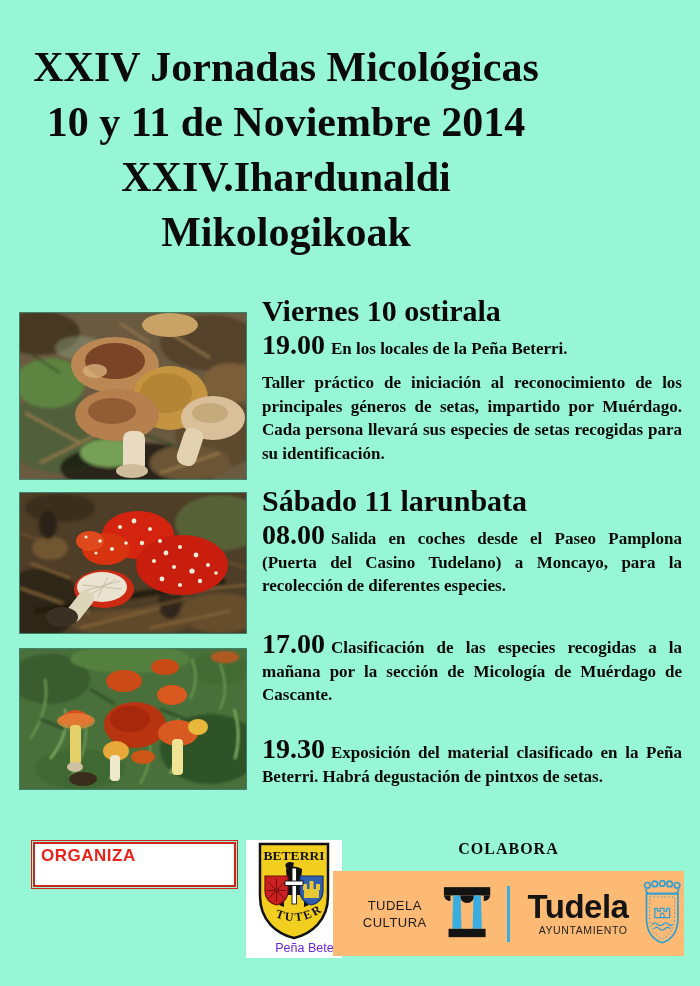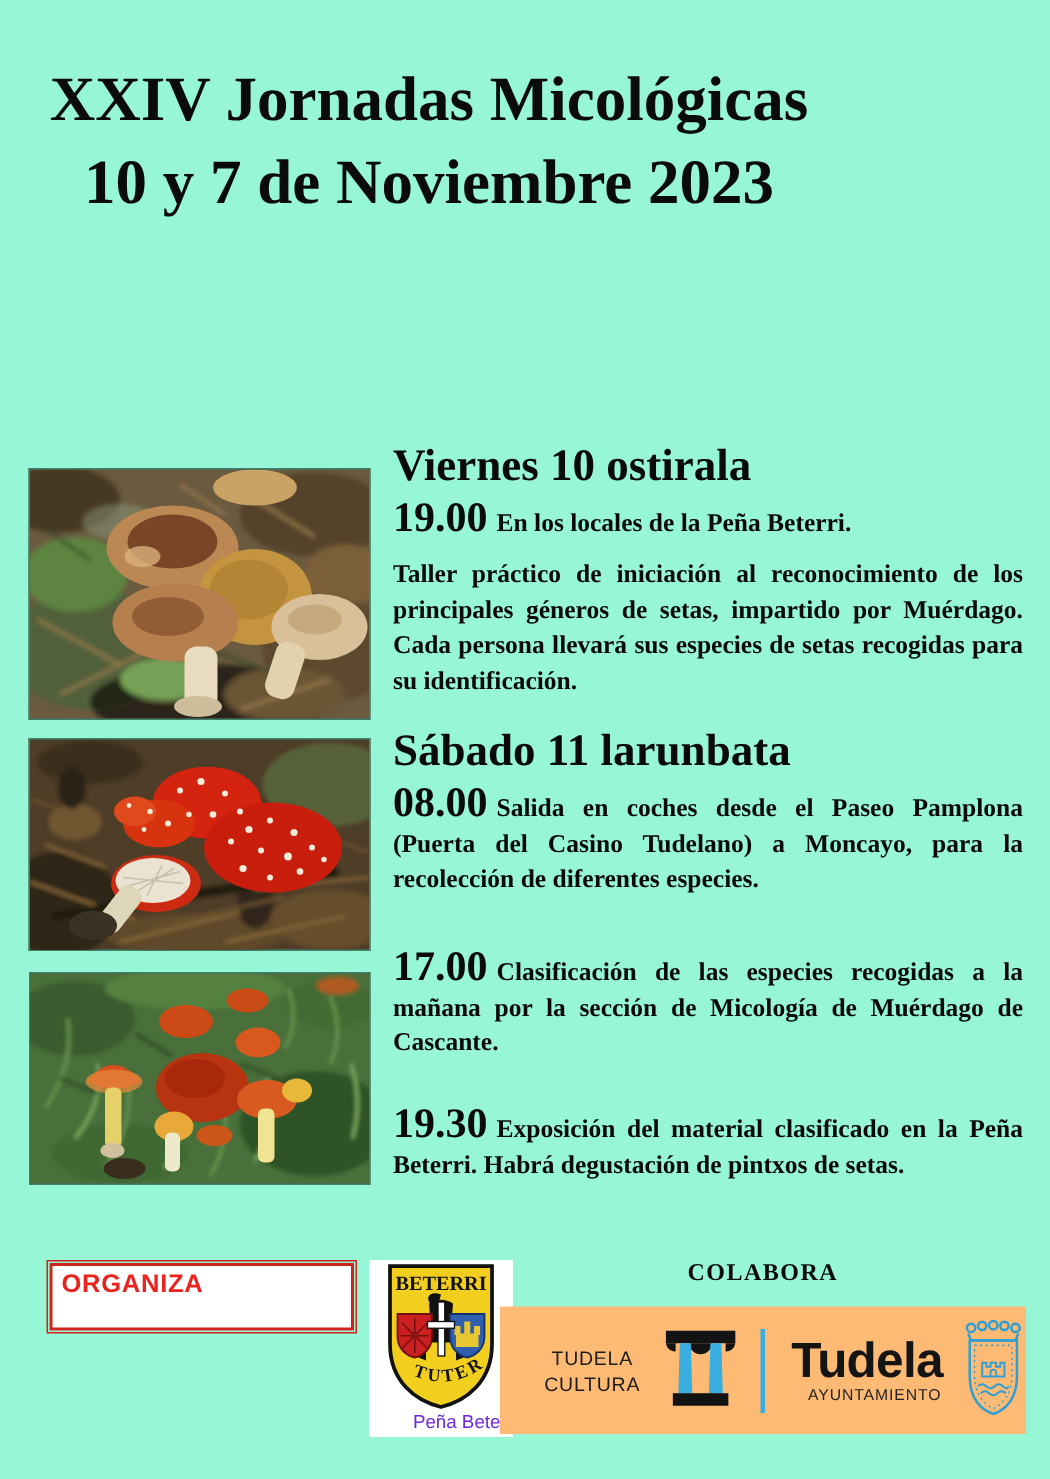--- a/index.html
+++ b/index.html
@@ -133,21 +133,22 @@
     font-size:10.5px;color:#222;
     letter-spacing:.6px;line-height:13px;
   }
   .ayto-crest{margin-left:12px;}
 </style>
 </head>
 <body>
 
 <div class="abs title">
   <div>XXIV Jornadas Micológicas</div>
-  <div>10 y 7 de Noviembre 2023</div>
+  <div>10 y 11 de Noviembre 2014</div>
+  <div>XXIV.Ihardunaldi Mikologikoak</div>
 </div>
 
 <div id="photo1" class="abs photo">
   <svg width="226" height="166" viewBox="0 0 226 166">
     <defs>
         <filter id="bl1">
           <feGaussianBlur stdDeviation="1.6"></feGaussianBlur>
         </filter>
       </defs>
     <rect width="226" height="166" fill="#6a5a40"></rect>

